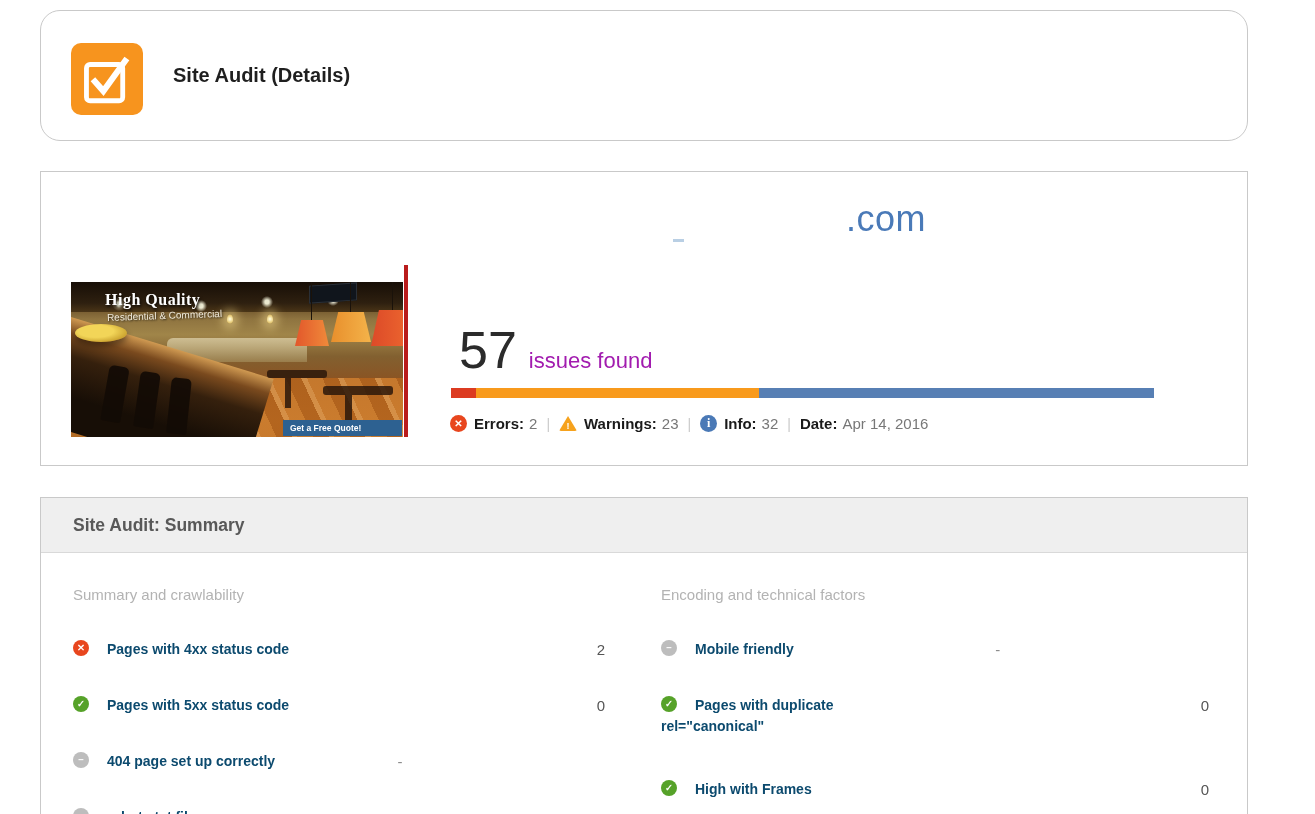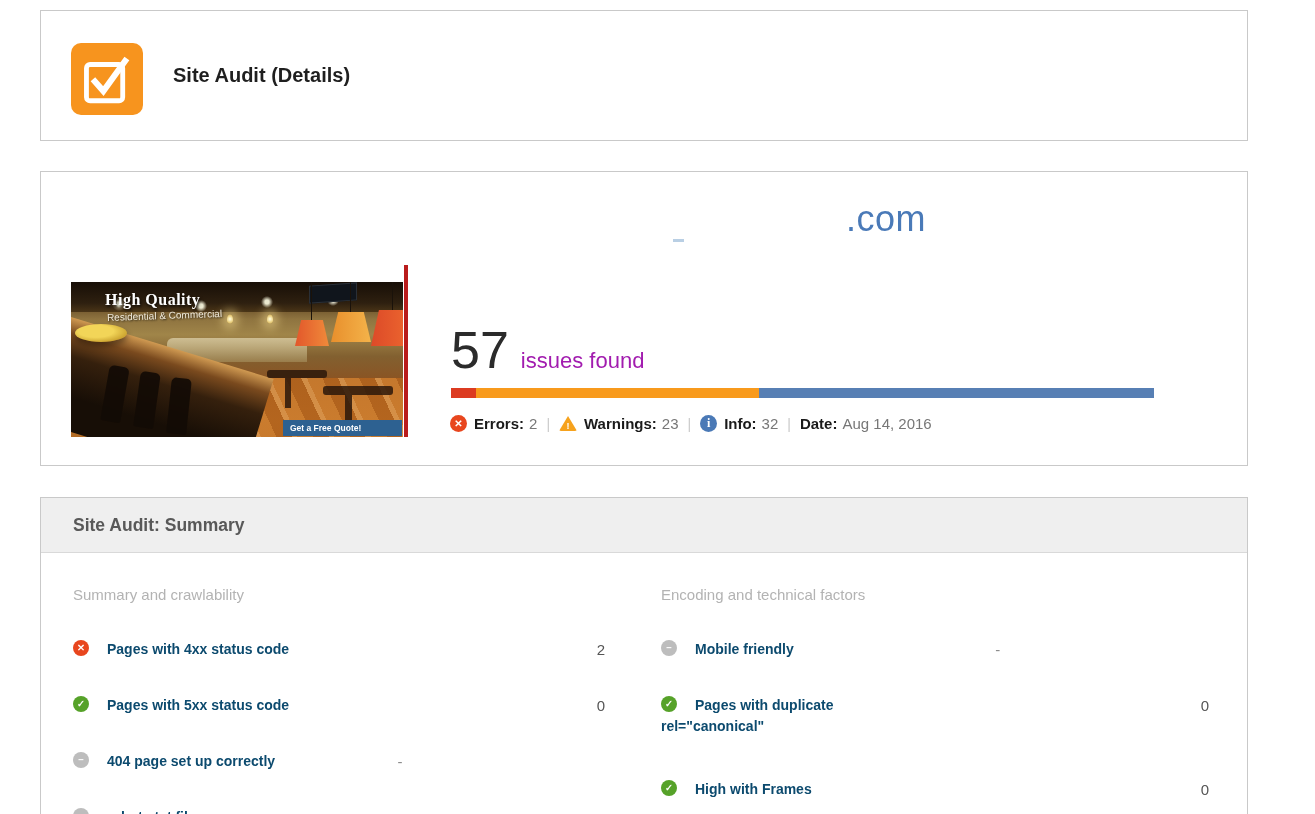--- a/index.html
+++ b/index.html
@@ -3,21 +3,21 @@
 <meta charset="utf-8">
 <style>
   html,body{margin:0;padding:0;}
   body{
     width:1315px;height:814px;overflow:hidden;background:#ffffff;
     font-family:"Liberation Sans", sans-serif;position:relative;
   }
   .panel{position:absolute;left:40px;width:1206px;background:#fff;border:1px solid #c9c9c9;}
 
   
-  #panel-header{top:10px;height:129px;display:flex;align-items:center;}
+  #panel-header{top:10px;height:129px;display:flex;align-items:center;border-radius:20px;}
   .app-icon{
     position:absolute;left:30px;top:32px;width:72px;height:72px;border-radius:10px;
     display:flex;align-items:center;justify-content:center;
   }
   .report-title{position:absolute;left:132px;top:0;height:129px;display:flex;align-items:center;
     font-size:20px;font-weight:bold;color:#1f1f1f;}
 
   
   #panel-overview{top:171px;height:293px;}
   .thumb{
@@ -52,21 +52,21 @@
     font-weight:bold;font-size:16px;text-shadow:1px 2px 3px rgba(0,0,0,.75);letter-spacing:.5px;}
   .photo-sub{position:absolute;left:36px;top:28px;color:#f4efe2;font-size:10px;
     text-shadow:1px 1px 2px rgba(0,0,0,.7);transform:rotate(-2deg);opacity:.95;}
   .photo-cta{position:absolute;right:1px;bottom:1px;width:119px;height:16px;background:#2d6191;
     color:#fff;font-size:8.5px;line-height:17px;padding-left:7px;box-sizing:border-box;font-weight:bold;}
 
   .domain{position:absolute;left:805px;top:26px;font-size:36px;color:#4a7ab8;letter-spacing:.5px;}
   .domain-dash{position:absolute;left:632px;top:67px;width:11px;height:3px;background:#b9cfe4;}
 
   .issues{position:absolute;left:410px;top:150px;display:flex;align-items:baseline;}
-  .issues-count{font-size:52px;color:#2b2b2b;line-height:56px;}
+  .issues-count{font-size:52px;color:#2b2b2b;line-height:56px;margin-left:8px;}
   .issues-label{font-size:22px;color:#a21caf;margin-left:12px;}
 
   .sev-bar{position:absolute;left:410px;top:216px;width:703px;height:10px;display:flex;}
   .sev-bar .seg{height:100%;}
 
   .status-row{position:absolute;left:409px;top:243px;display:flex;align-items:center;font-size:15px;}
   .stat{display:flex;align-items:center;}
   .stat .lbl{font-weight:bold;color:#1a1a1a;margin-right:5px;}
   .stat .v{color:#777;}
   .sep{color:#c9c9c9;margin:0 9px;font-size:14px;}
@@ -176,21 +176,21 @@
       <span class="stat">
         <span class="s-ico">
           <span class="ico-circle ico-info">i</span>
         </span>
         <span class="lbl">Info:</span>
         <span class="v">32</span>
       </span>
       <span class="sep">|</span>
       <span class="stat">
         <span class="lbl">Date:</span>
-        <span class="v">Aug 14, 2016</span>
+        <span class="v">Apr 14, 2016</span>
       </span>
     </div>
 </div>
 
 <div class="panel" id="panel-summary">
   <div class="summary-head">Site Audit: Summary</div>
   <div class="col col-left" id="col-0">
       <div class="col-heading">Summary and crawlability</div>
       <div class="row">
         <span class="s-ico">

